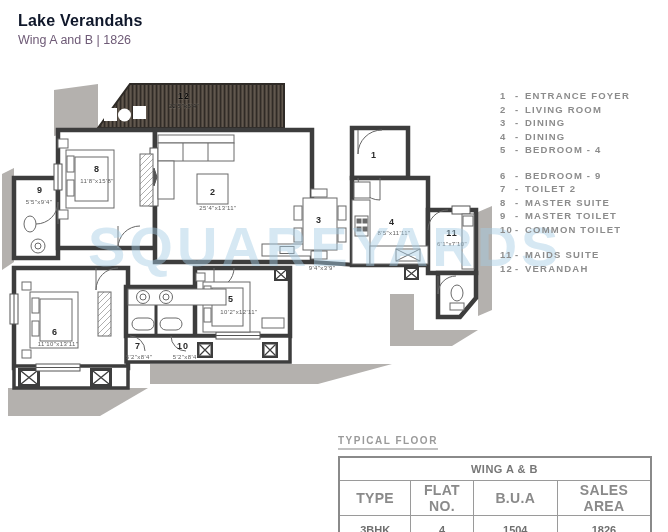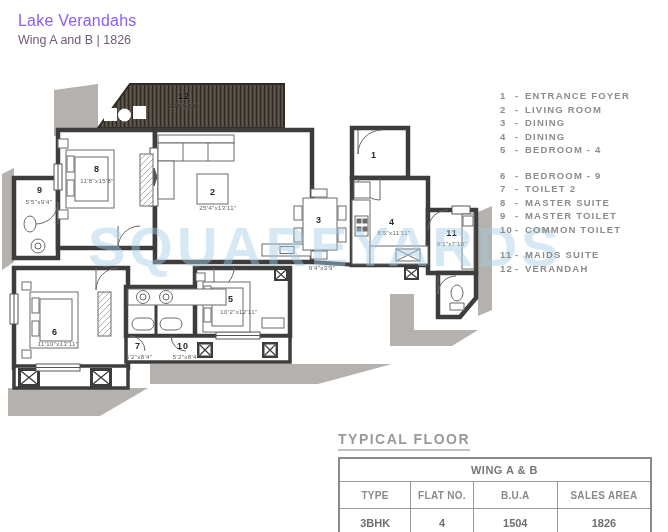--- a/index.html
+++ b/index.html
@@ -1,41 +1,41 @@
 <!DOCTYPE html>
 <html><head>
 <meta charset="utf-8">
 <style>
   html,body{margin:0;padding:0;background:#fff;}
   .page{position:relative;width:668px;height:532px;background:#fff;overflow:hidden;
         font-family:"Liberation Sans",sans-serif;}
   
   .hdr{position:absolute;left:18px;top:12px;z-index:3;}
-  .hdr-title{font-size:16px;font-weight:normal;color:#8b5cf6;letter-spacing:.2px;}
+  .hdr-title{font-size:16px;font-weight:bold;color:#0f172a;letter-spacing:.2px;}
   .hdr-sub{font-size:12.5px;color:#6e5a76;margin-top:3px;}
   
   .wm{position:absolute;left:88px;top:214px;z-index:2;pointer-events:none;
       font-size:56px;font-weight:bold;letter-spacing:4px;color:rgba(165,205,228,.45);}
   
   .plan{position:absolute;left:0;top:78px;z-index:1;}
   
   .legend{position:absolute;left:500px;top:90px;width:168px;z-index:3;}
   .lg-row{display:flex;align-items:baseline;height:13.5px;
           font-size:9.5px;font-weight:bold;letter-spacing:1.2px;color:#8c8c8c;}
   .lg-row.gap{margin-top:12px;}
   .lg-num{width:15px;}
   .lg-dash{width:10px;}
   
   .tblwrap{position:absolute;left:338px;top:430px;width:314px;z-index:3;}
-  .tbl-title{display:inline-block;font-size:14px;font-weight:bold;color:#9a9a9a;
+  .tbl-title{display:inline-block;font-size:10px;font-weight:bold;color:#9a9a9a;
              letter-spacing:1.5px;border-bottom:2px solid #c2c2c2;padding-bottom:2px;margin-bottom:6px;}
   table.ft{width:100%;border-collapse:collapse;border:2px solid #8a8a8a;}
   table.ft td,table.ft th{border:1px solid #9a9a9a;text-align:center;}
   .ft-wing{font-size:11px;font-weight:bold;color:#777;height:20px;letter-spacing:.5px;padding-left:20px;}
-  .ft-head{font-size:10px;font-weight:bold;color:#8a8a8a;height:24px;letter-spacing:.3px;margin-left:29px;}
+  .ft-head{font-size:14px;font-weight:bold;color:#8a8a8a;height:24px;letter-spacing:.3px;margin-left:29px;}
   .ft-val{font-size:11px;font-weight:bold;color:#6f6f6f;height:26px;}
   
   .rm-no{font:bold 9px "Liberation Sans",sans-serif;fill:#2b2b2b;letter-spacing:1px;}
   .rm-dim{font:6px "Liberation Sans",sans-serif;fill:#5c5c5c;letter-spacing:.4px;}
   .rm-no.onwood{fill:#0c0c0c;paint-order:stroke;stroke:#8d867c;stroke-width:.35px;}
   .rm-dim.onwood{fill:#111;paint-order:stroke;stroke:#8d867c;stroke-width:.3px;}
 </style>
 </head>
 <body>
 

